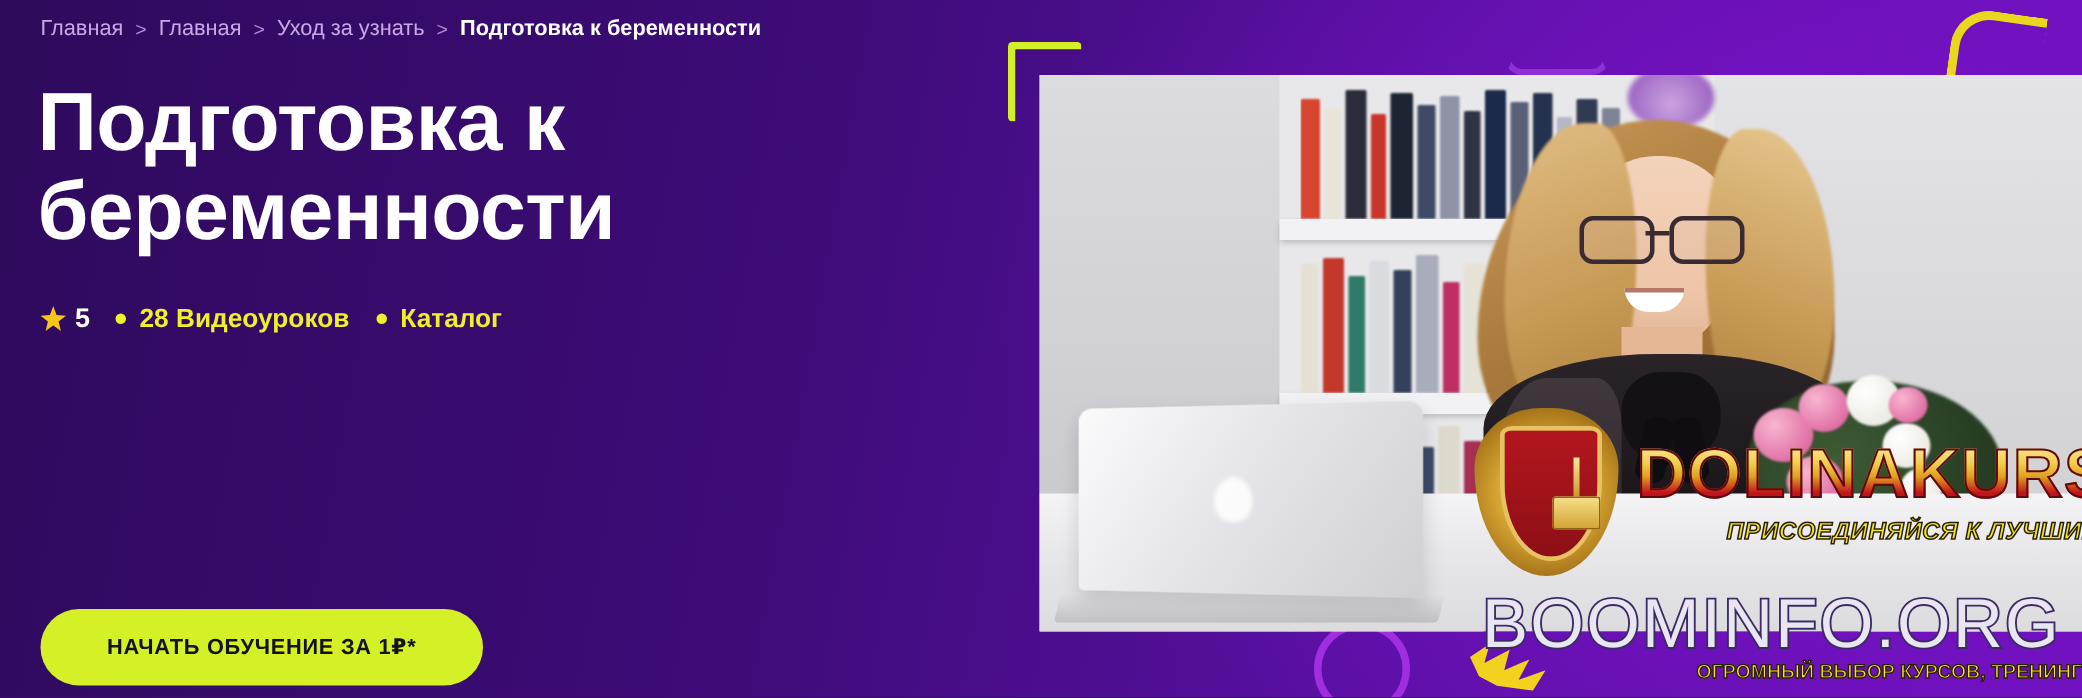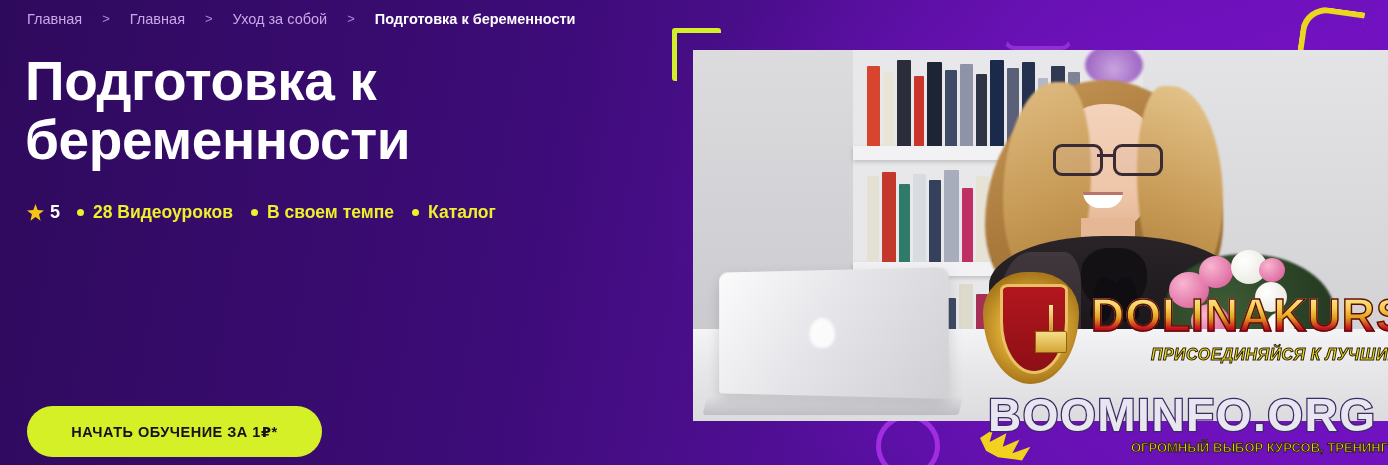--- a/index.html
+++ b/index.html
@@ -38,21 +38,21 @@
     border-top:5px solid #d2ef2a;border-left:5px solid #d2ef2a;
     border-radius:3px;
   }
 
   
   .left-col{position:absolute;left:0;top:0;width:660px;height:465px;}
 
   .breadcrumb{
     position:absolute;left:27px;top:11px;
     font-size:14.5px;white-space:nowrap;
-    display:flex;gap:12px;
+    display:flex;align-items:center;gap:0;
   }
   .bc-link{color:#c9a7e8;text-decoration:none;}
   .bc-sep{color:#b28cd8;margin:0 8px;font-size:13px;}
   .bc-current{color:#ffffff;font-weight:bold;}
 
   .page-title{
     position:absolute;left:25px;top:52px;width:540px;
     margin:0;color:#ffffff;font-size:55px;line-height:1.07;
     font-weight:bold;letter-spacing:-0.4px;
   }
@@ -283,21 +283,21 @@
     font-size:16px;font-weight:bold;font-style:italic;
     color:#f2e32a;-webkit-text-stroke:1px #2b1f05;
     letter-spacing:.4px;white-space:nowrap;
   }
 
   .wm-boom{
     position:absolute;left:988px;top:388px;width:400px;height:74px;
   }
   .wm-boom-title{
     position:absolute;left:0;top:0;
-    font-size:46px;font-weight:bold;letter-spacing:1.5px;
+    font-size:46px;font-weight:normal;letter-spacing:1.5px;
     color:#e9e6f2;-webkit-text-stroke:2.5px #3b2a63;
     paint-order:stroke fill;white-space:nowrap;
   }
   .wm-boom-sub{
     position:absolute;left:143px;top:52px;
     font-size:13px;font-weight:bold;
     color:#f3e32b;-webkit-text-stroke:.9px #2a2006;
     white-space:nowrap;
   }
   .wm-burst{
@@ -317,39 +317,35 @@
   <div class="deco deco-circle"></div>
   <div class="deco deco-corner-yellow"></div>
 
   <div class="left-col">
 
     <nav class="breadcrumb">
       <a class="bc-link" href="#">Главная</a>
       <span class="bc-sep">&gt;</span>
       <a class="bc-link" href="#">Главная</a>
       <span class="bc-sep">&gt;</span>
-      <a class="bc-link" href="#">Уход за собой</a>
+      <a class="bc-link" href="#">Уход за узнать</a>
       <span class="bc-sep">&gt;</span>
       <span class="bc-current">Подготовка к беременности</span>
     </nav>
 
     <h1 class="page-title">Подготовка к беременности</h1>
 
     <div class="meta-row">
       <span class="rating">
         <span class="star-icon"></span>
         <span class="rating-value">5</span>
       </span>
       <span class="meta-item">
         <span class="meta-dot"></span>
         <span>28 Видеоуроков</span>
-      </span>
-      <span class="meta-item">
-        <span class="meta-dot"></span>
-        <span>В своем темпе</span>
       </span>
       <span class="meta-item">
         <span class="meta-dot"></span>
         <span>Каталог</span>
       </span>
     </div>
 
 
     <button class="cta-button">НАЧАТЬ ОБУЧЕНИЕ ЗА 1₽*</button>
   </div>

